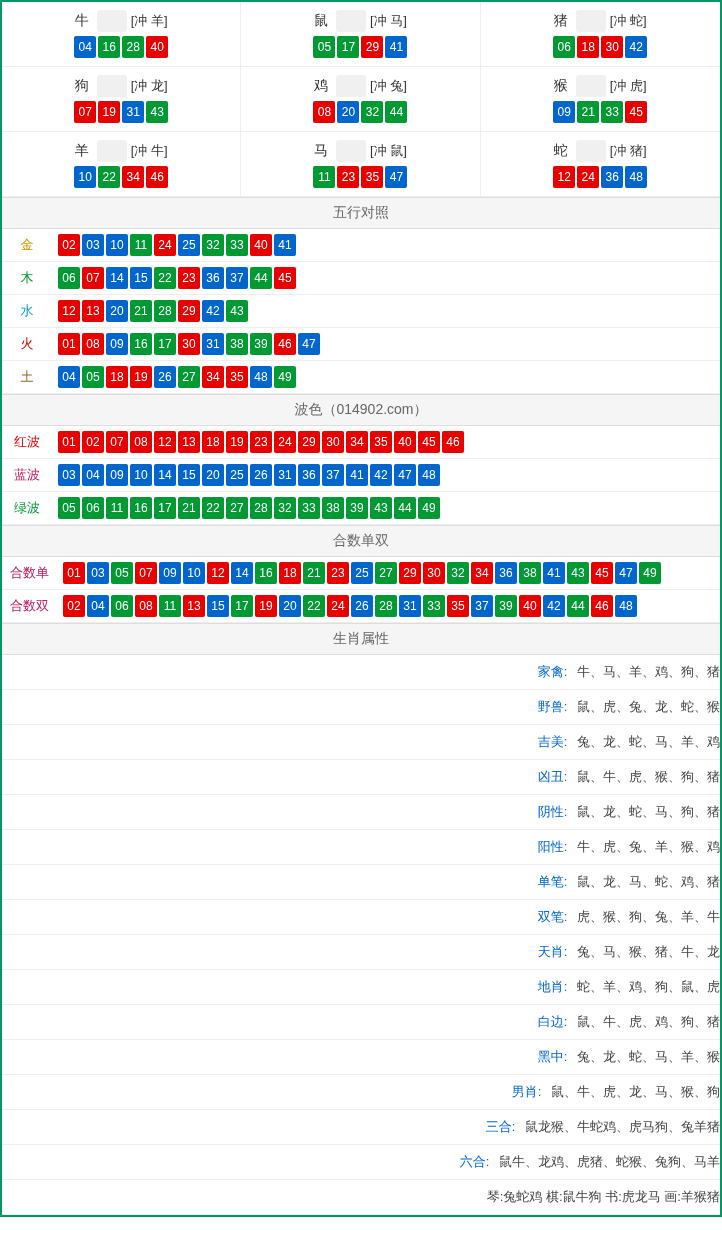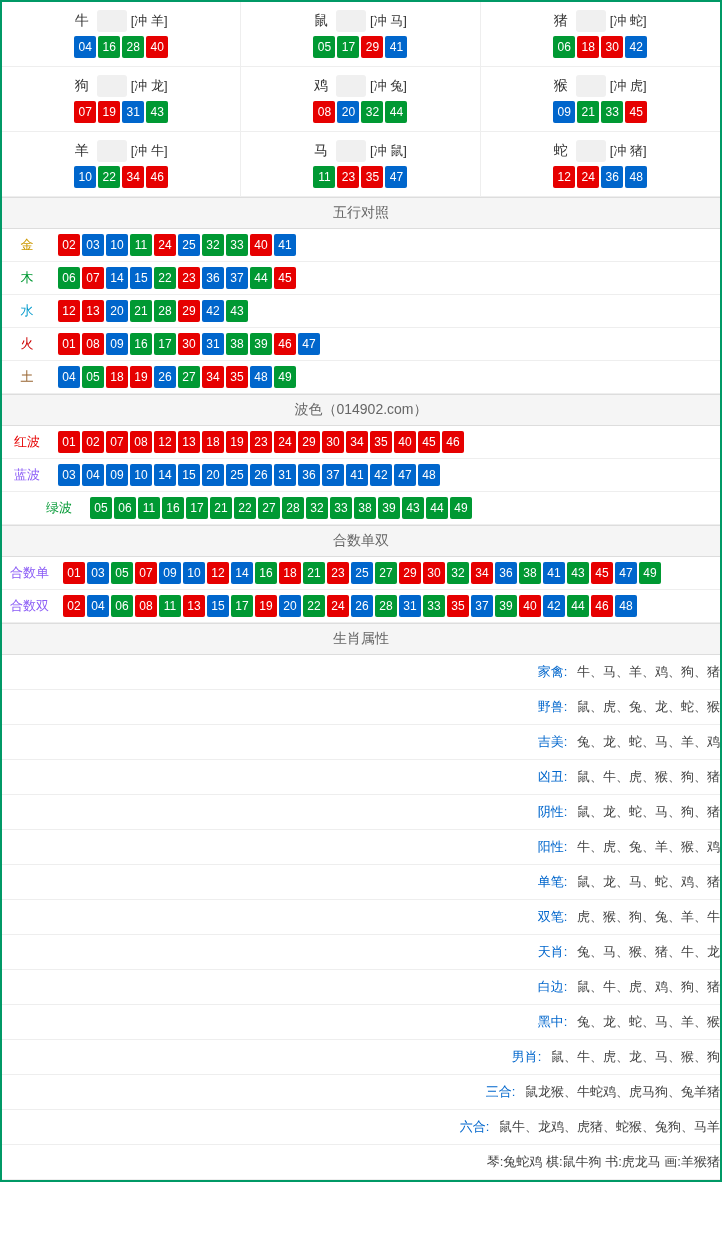--- a/index.html
+++ b/index.html
@@ -97,22 +97,22 @@
     display: flex;
     flex-wrap: wrap;
     gap: 2px;
   }
   .lbl-gold { color: #cc9900; }
   .lbl-wood { color: #009933; }
   .lbl-water { color: #0099cc; }
   .lbl-fire { color: #cc0000; }
   .lbl-earth { color: #996633; }
   .lbl-red { color: #e60000; }
-  .lbl-blue { color: #8b5cf6; }
-  .lbl-green { color: #009933; margin-left: 32px; }
+  .lbl-blue { color: #be185d; }
+  .lbl-green { color: #009933; }
   .attr-row {
     text-align: right;
     padding: 8px 0;
     border-bottom: 1px solid #eee;
     font-size: 13px;
   }
   .attr-label {
     color: #0066cc;
     margin-right: 6px;
   }
@@ -486,20 +486,24 @@
   </div>
       <div class="attr-row">
     <span class="attr-label">双笔:</span>
     <span class="attr-value">虎、猴、狗、兔、羊、牛</span>
   </div>
       <div class="attr-row">
     <span class="attr-label">天肖:</span>
     <span class="attr-value">兔、马、猴、猪、牛、龙</span>
   </div>
       <div class="attr-row">
+    <span class="attr-label">地肖:</span>
+    <span class="attr-value">蛇、羊、鸡、狗、鼠、虎</span>
+  </div>
+      <div class="attr-row">
     <span class="attr-label">白边:</span>
     <span class="attr-value">鼠、牛、虎、鸡、狗、猪</span>
   </div>
       <div class="attr-row">
     <span class="attr-label">黑中:</span>
     <span class="attr-value">兔、龙、蛇、马、羊、猴</span>
   </div>
       <div class="attr-row">
     <span class="attr-label">男肖:</span>
     <span class="attr-value">鼠、牛、虎、龙、马、猴、狗</span>

